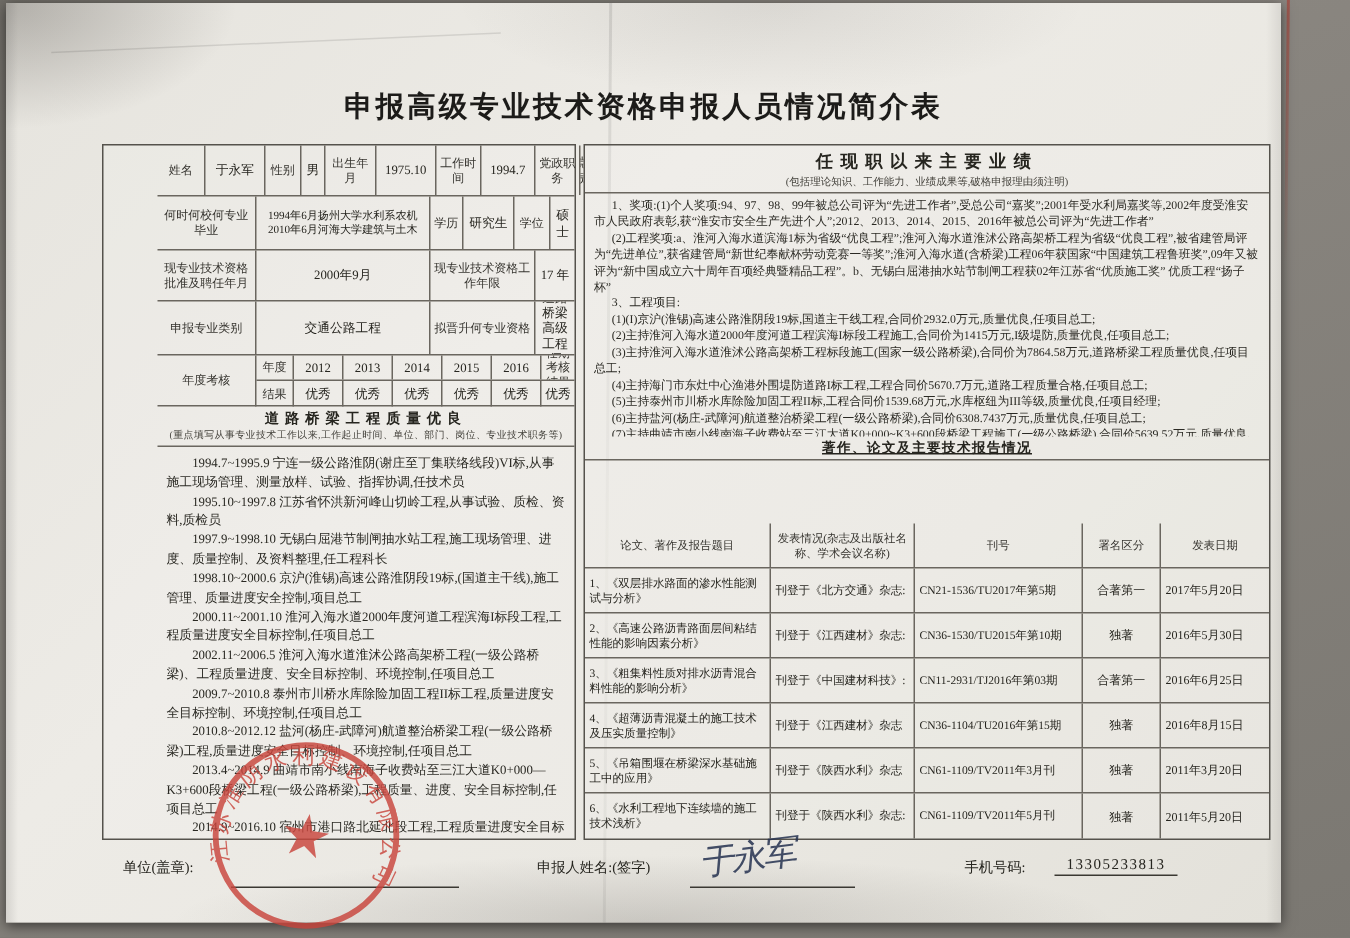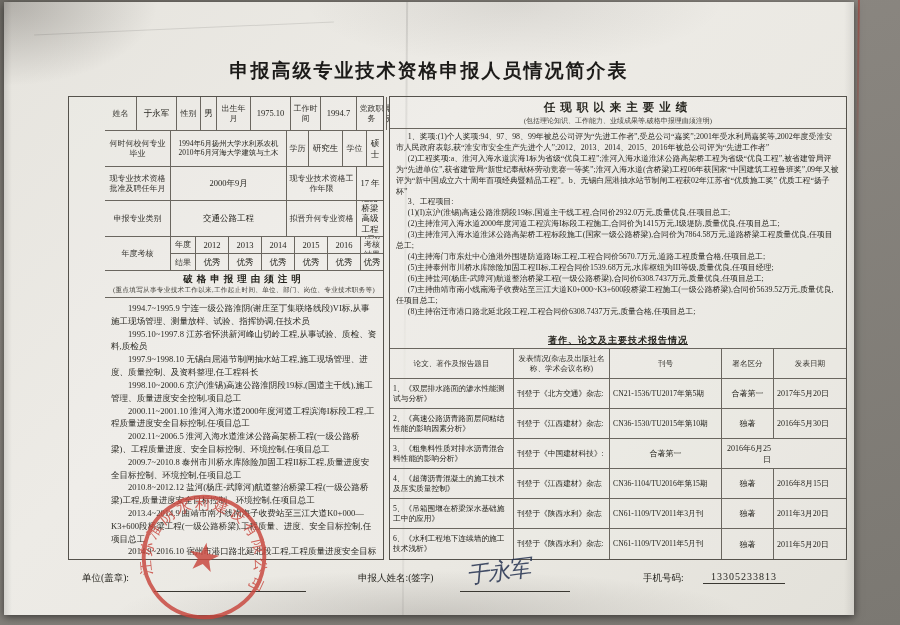--- a/index.html
+++ b/index.html
@@ -59,28 +59,28 @@
   .perf-head .h { font-size:11.5px; font-weight:bold; letter-spacing:5px; color:#26251f; }
   .perf-head .n { font-size:7px; color:#44423c; margin-top:1px; }
   .perf { flex:1; padding:3px 6px; overflow:hidden; }
   .perf p { font-size:7.9px; line-height:1.38; color:#2a2923; text-indent:1.5em; }
 
   .pub-title { border-bottom:1px solid #6a665f; height:16px; display:flex; align-items:center;
     justify-content:center; font-size:9px; font-weight:bold; color:#26251f; flex:none; letter-spacing:1px;text-decoration:underline; }
   .prow { display:grid; grid-template-columns:124px 96px 112px 52px 1fr; border-bottom:1px solid #6a665f; flex:none; }
   .prow:last-child { border-bottom:none; }
   .prow .cell { justify-content:center; }
-  .phead { height:30px; }
+  .phead { height:30px;margin-top:42px; }
   .phead .cell { font-size:7.6px; color:#36342f; line-height:1.25; }
   .pdata { height:30px; }
   .pdata .c-title { align-items:flex-start; text-align:left; font-size:7.7px; line-height:1.25; color:#26251f; justify-content:center; }
   .pdata .c-where { align-items:flex-start; text-align:left; font-size:7.7px; color:#26251f; }
   .pdata .c-issn  { align-items:flex-start; text-align:left; font-size:7.7px; color:#26251f; }
   .pdata .c-auth  { font-size:8px; color:#26251f; }
-  .pdata .c-date  { align-items:flex-start; text-align:right; font-size:8px; color:#26251f; }
+  .pdata .c-date  { align-items:flex-start; text-align:center; font-size:8px; color:#26251f; }
   .pdata .cell { padding:2px 3px; }
 
   .footer { position:absolute; left:64px; top:566px; width:790px; height:30px; font-size:9.5px; color:#26251f; }
   .f-lab { position:absolute; top:4px; }
   .uline { position:absolute; border-bottom:1px solid #3a3832; height:12px; top:-2px; }
   .sig { position:absolute; left:445px; top:-12px; font-size:23px; color:#253250;
     transform:rotate(-7deg) skewX(-12deg); opacity:.85; letter-spacing:-2px; }
   .phone { position:absolute; left:700px; top:3px; font-size:10px; letter-spacing:1px;
     border-bottom:1px solid #3a3832; padding:0 8px 1px 8px; color:#26251f; }
 
@@ -161,21 +161,21 @@
               <div class="cell val">优秀</div>
               <div class="cell val">优秀</div>
               <div class="cell val">优秀</div>
               <div class="cell val">优秀</div>
               <div class="cell val">优秀</div>
             </div>
           </div>
         </div>
 
         <div class="sec-head">
-          <div class="h">破格申报理由须注明</div>
+          <div class="h">道路桥梁工程质量优良</div>
           <div class="n">(重点填写从事专业技术工作以来,工作起止时间、单位、部门、岗位、专业技术职务等)</div>
         </div>
 
         <div class="hist">
           <p>1994.7~1995.9 宁连一级公路淮阴(谢庄至丁集联络线段)VI标,从事施工现场管理、测量放样、试验、指挥协调,任技术员</p>
           <p>1995.10~1997.8 江苏省怀洪新河峰山切岭工程,从事试验、质检、资料,质检员</p>
           <p>1997.9~1998.10 无锡白屈港节制闸抽水站工程,施工现场管理、进度、质量控制、及资料整理,任工程科长</p>
           <p>1998.10~2000.6 京沪(淮锡)高速公路淮阴段19标,(国道主干线),施工管理、质量进度安全控制,项目总工</p>
           <p>2000.11~2001.10 淮河入海水道2000年度河道工程滨海I标段工程,工程质量进度安全目标控制,任项目总工</p>
           <p>2002.11~2006.5 淮河入海水道淮沭公路高架桥工程(一级公路桥梁)、工程质量进度、安全目标控制、环境控制,任项目总工</p>
@@ -226,20 +226,21 @@
         <div class="prow pdata">
           <div class="cell c-title">2、《高速公路沥青路面层间粘结性能的影响因素分析》</div>
           <div class="cell c-where">刊登于《江西建材》杂志:</div>
           <div class="cell c-issn">CN36-1530/TU2015年第10期</div>
           <div class="cell c-auth">独著</div>
           <div class="cell c-date">2016年5月30日</div>
         </div>
         <div class="prow pdata">
           <div class="cell c-title">3、《粗集料性质对排水沥青混合料性能的影响分析》</div>
           <div class="cell c-where">刊登于《中国建材科技》:</div>
+          <div class="cell c-issn">CN11-2931/TJ2016年第03期</div>
           <div class="cell c-auth">合著第一</div>
           <div class="cell c-date">2016年6月25日</div>
         </div>
         <div class="prow pdata">
           <div class="cell c-title">4、《超薄沥青混凝土的施工技术及压实质量控制》</div>
           <div class="cell c-where">刊登于《江西建材》杂志</div>
           <div class="cell c-issn">CN36-1104/TU2016年第15期</div>
           <div class="cell c-auth">独著</div>
           <div class="cell c-date">2016年8月15日</div>
         </div>

